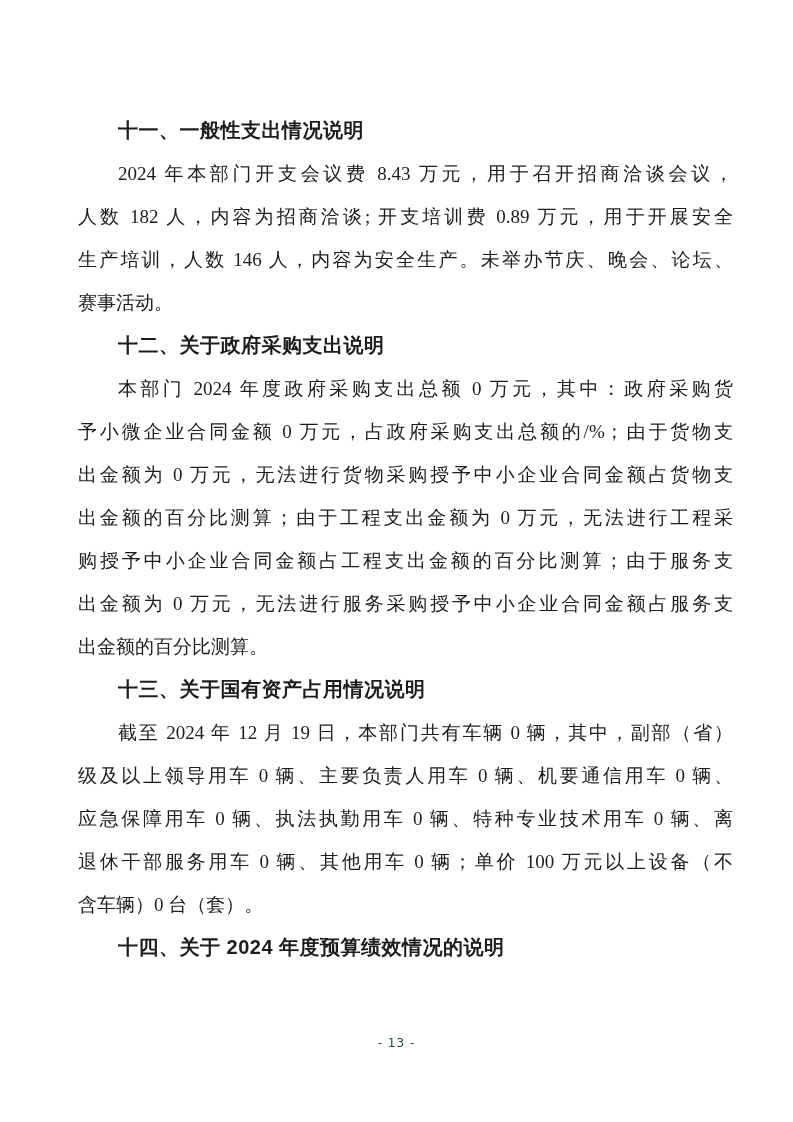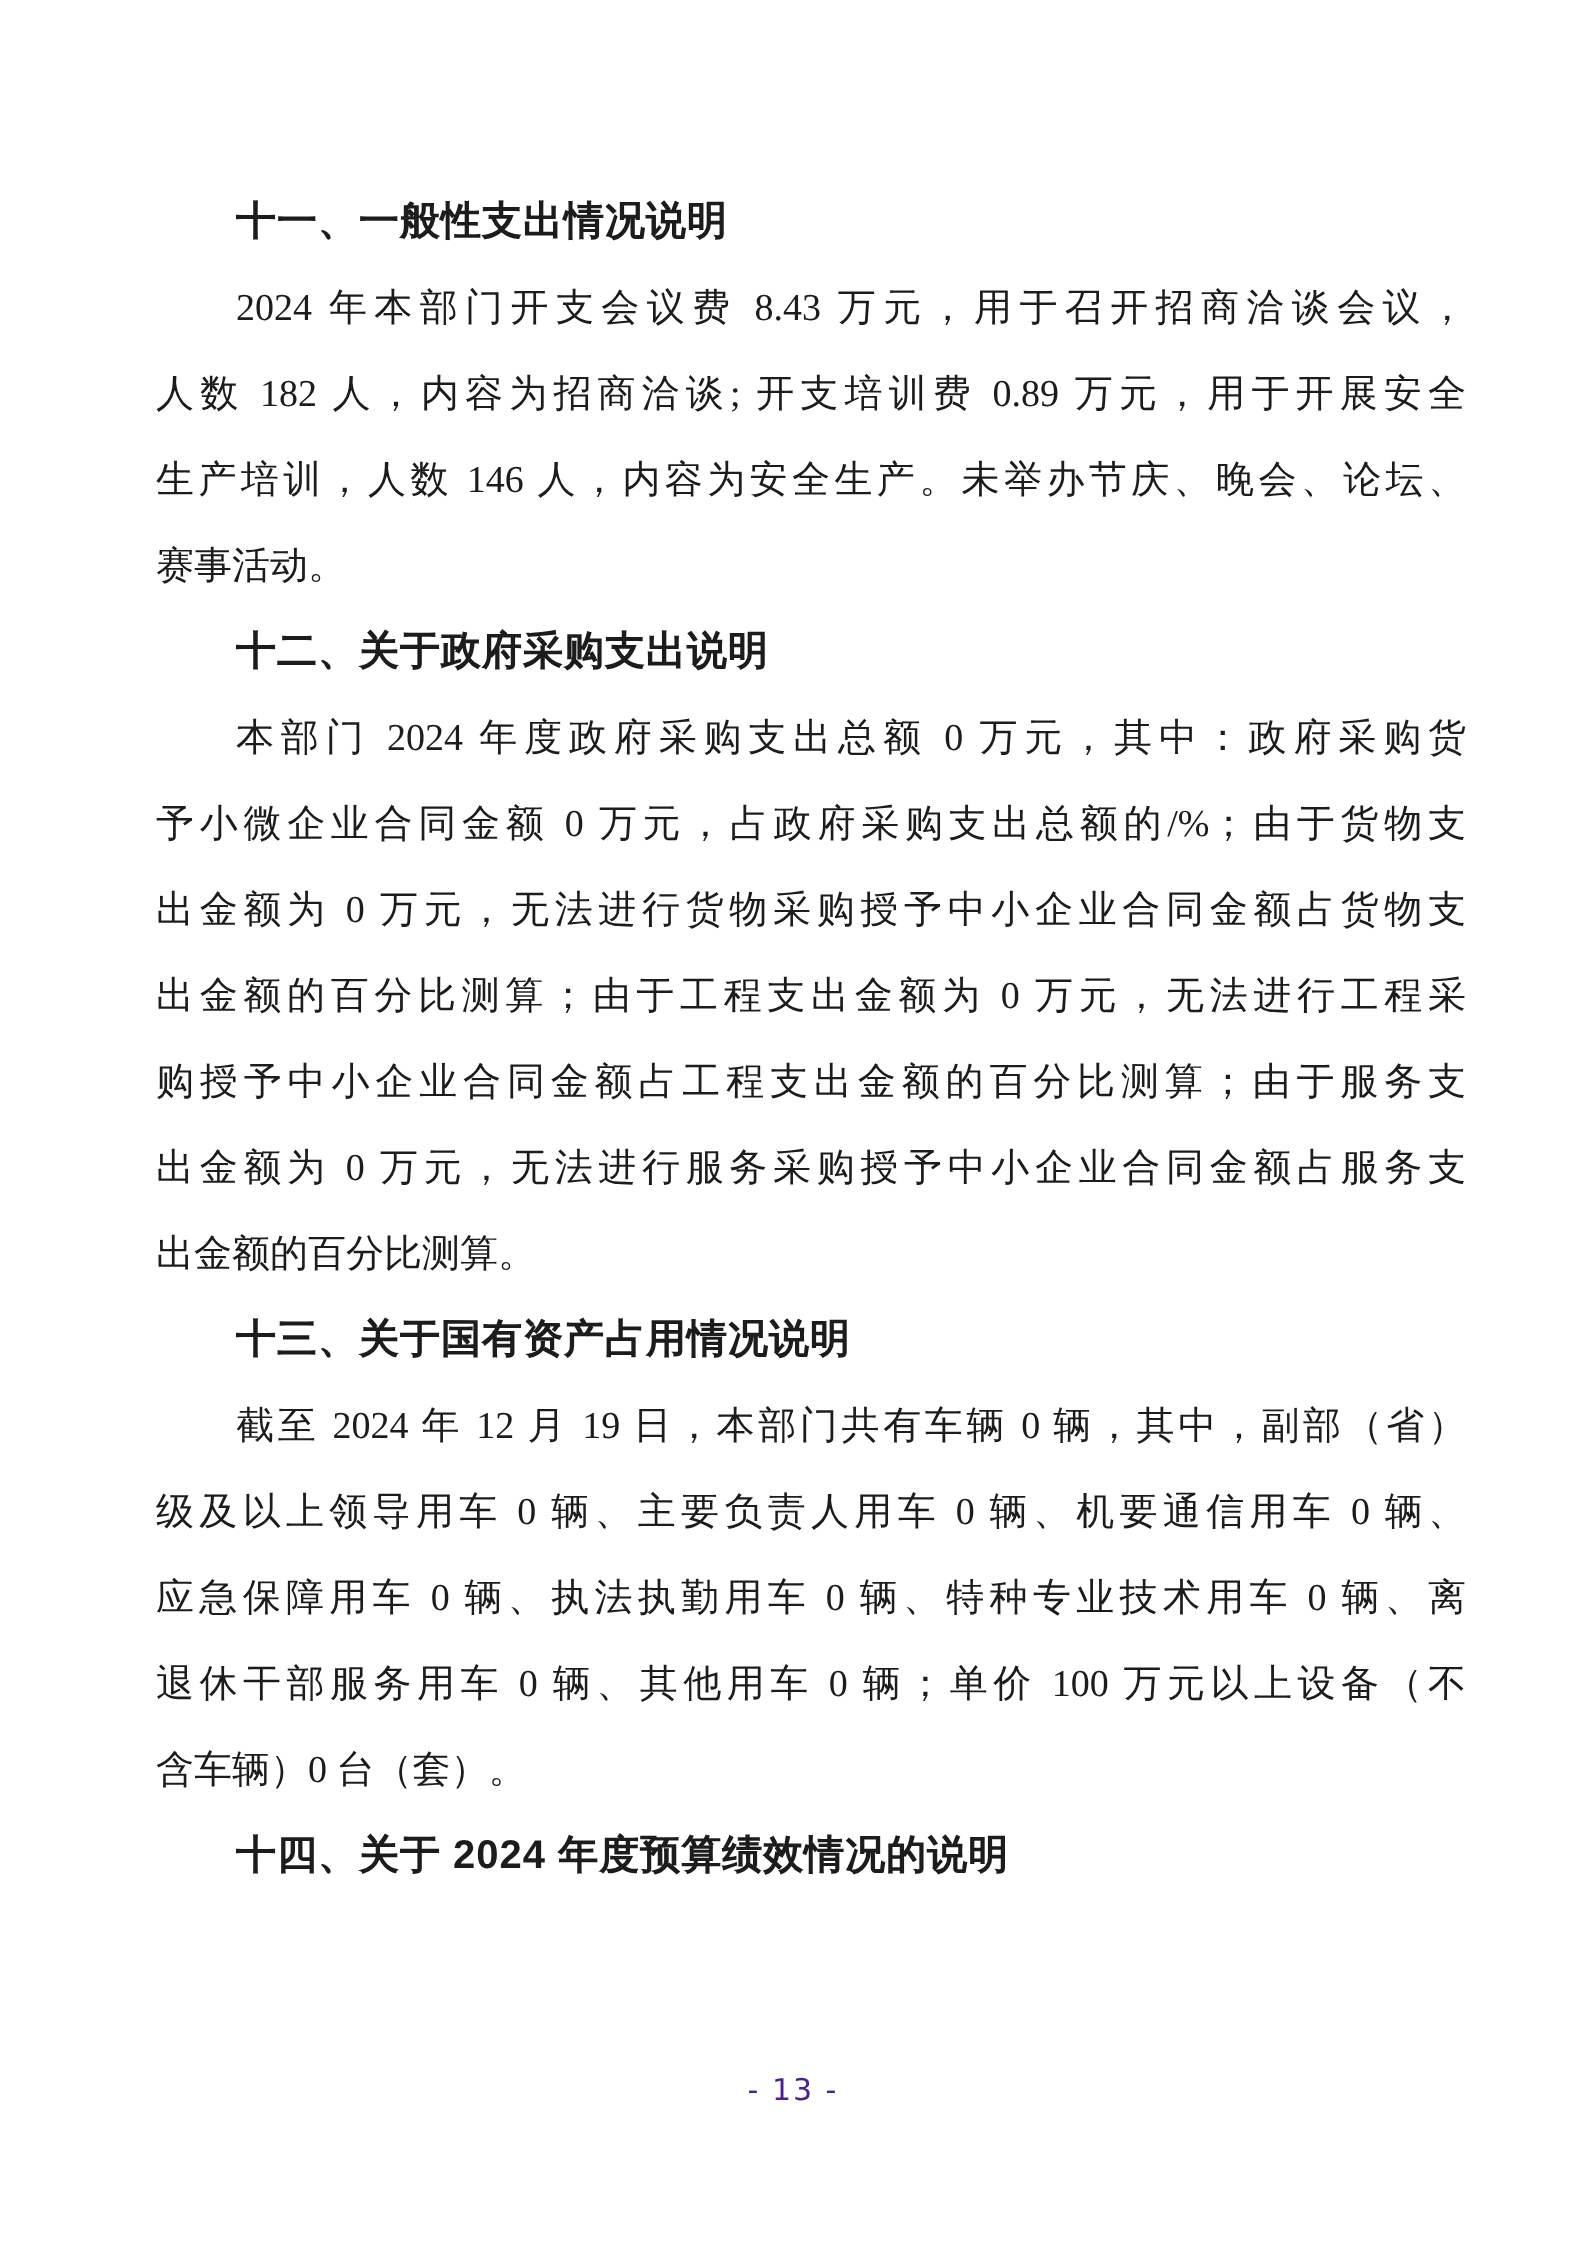--- a/index.html
+++ b/index.html
@@ -11,21 +11,21 @@
     position: relative;
     width: 793px;
     height: 1122px;
     background: #ffffff;
     overflow: hidden;
     color: #1c1c1c;
   }
   .content {
     position: absolute;
     left: 78px;
-    top: 90px;
+    top: 109px;
     width: 655px;
   }
   .ln {
     height: 43px;
     line-height: 43px;
     white-space: nowrap;
     overflow: visible;
   }
   .ln.h {
     font-family: "Liberation Sans", "DejaVu Sans", sans-serif;
@@ -47,22 +47,22 @@
     text-align: right;
     text-align-last: left;
   }
   .footer {
     position: absolute;
     left: 0;
     right: 0;
     top: 1036px;
     text-align: center;
     font-family: "DejaVu Sans", sans-serif;
-    font-size: 15px;
-    color: #4c1d95;
+    font-size: 12px;
+    color: #14532d;
     letter-spacing: 1px;
   }
 </style>
 </head>
 <body>
 
 <div class="page">
   <div class="content">
 
     <div class="ln h">十一、一般性支出情况说明</div>

